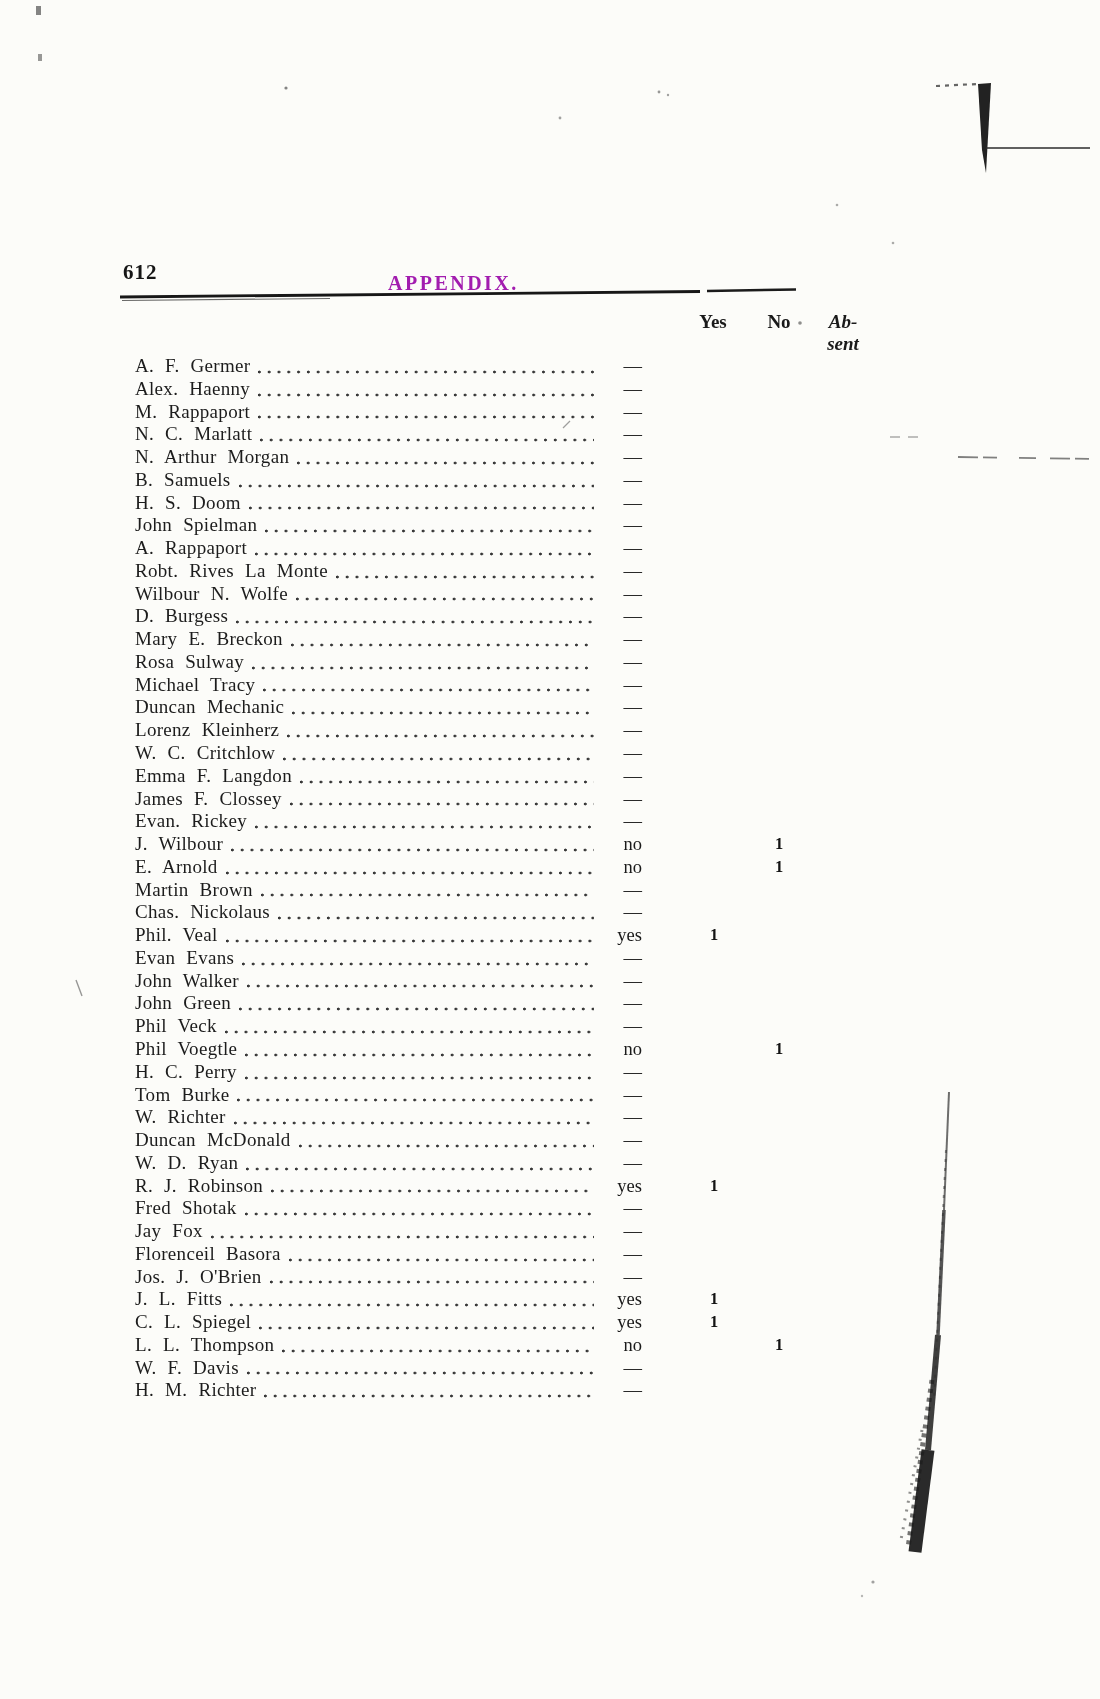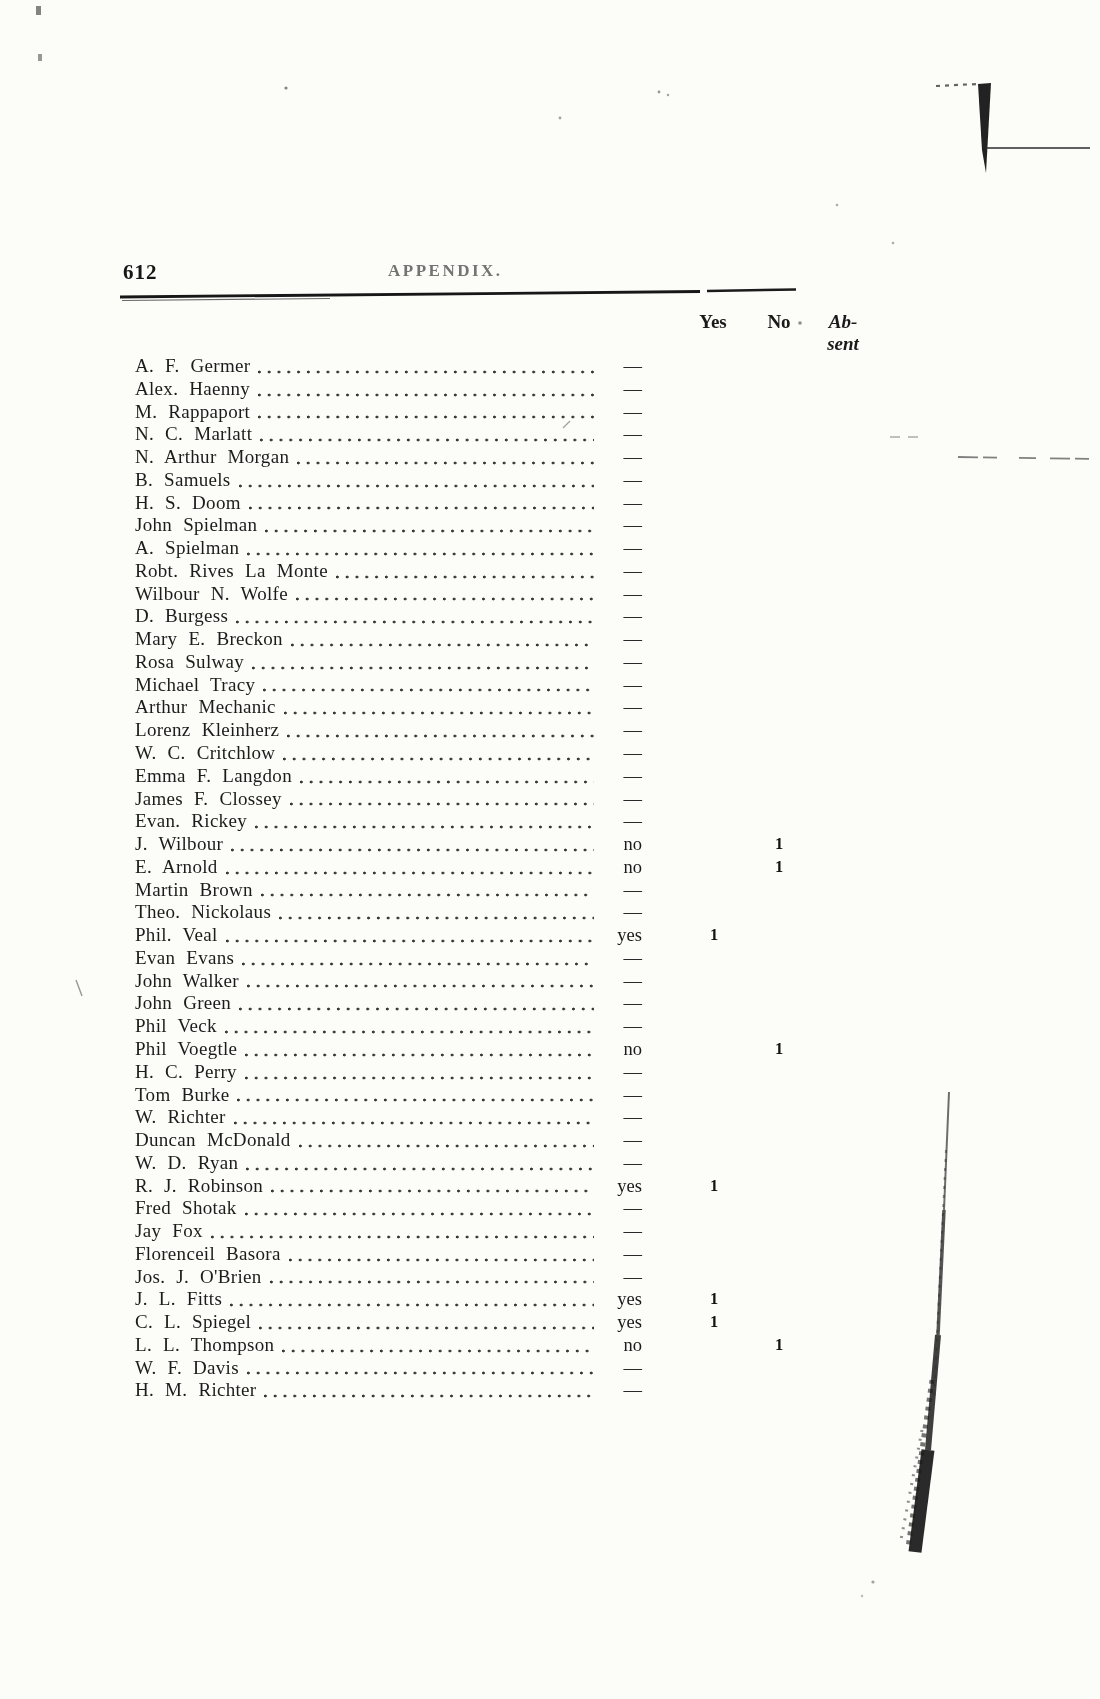--- a/index.html
+++ b/index.html
@@ -9,22 +9,22 @@
     font-family:"Liberation Serif","DejaVu Serif",serif;
     color:#1d1d1d;
   }
   .page{position:absolute;inset:0;}
   .artifacts{position:absolute;left:0;top:0;pointer-events:none;}
   .pageno{
     position:absolute;left:123px;top:260px;
     font-size:21px;font-weight:600;letter-spacing:1px;color:#161616;
   }
   .title{
-    position:absolute;left:388px;top:261px;
-    font-size:17px;font-weight:600;letter-spacing:2.5px;color:#737373;
+    position:absolute;left:388px;top:272px;
+    font-size:20px;font-weight:600;letter-spacing:2.5px;color:#a21caf;
   }
   .colhead{
     position:absolute;top:311px;text-align:center;
     font-size:19px;font-weight:600;color:#1a1a1a;line-height:22px;
   }
   .colhead.yes{left:681px;width:64px;}
   .colhead.no{left:746px;width:66px;}
   .colhead.abs{left:812px;width:62px;font-style:italic;}
   .list{
     position:absolute;left:135px;top:355px;width:739px;
@@ -176,21 +176,21 @@
       <span class="nm">John Spielman</span>
       <span class="leader"></span>
       <span class="vote">—</span>
       <span class="spc"></span>
       <span class="cell yes"></span>
       <span class="cell no"></span>
       <span class="cell abs"></span>
     </div>
 
     <div class="row">
-      <span class="nm">A. Spielman</span>
+      <span class="nm">A. Rappaport</span>
       <span class="leader"></span>
       <span class="vote">—</span>
       <span class="spc"></span>
       <span class="cell yes"></span>
       <span class="cell no"></span>
       <span class="cell abs"></span>
     </div>
 
     <div class="row">
       <span class="nm">Robt. Rives La Monte</span>
@@ -246,21 +246,21 @@
       <span class="nm">Michael Tracy</span>
       <span class="leader"></span>
       <span class="vote">—</span>
       <span class="spc"></span>
       <span class="cell yes"></span>
       <span class="cell no"></span>
       <span class="cell abs"></span>
     </div>
 
     <div class="row">
-      <span class="nm">Arthur Mechanic</span>
+      <span class="nm">Duncan Mechanic</span>
       <span class="leader"></span>
       <span class="vote">—</span>
       <span class="spc"></span>
       <span class="cell yes"></span>
       <span class="cell no"></span>
       <span class="cell abs"></span>
     </div>
 
     <div class="row">
       <span class="nm">Lorenz Kleinherz</span>
@@ -336,21 +336,21 @@
       <span class="nm">Martin Brown</span>
       <span class="leader"></span>
       <span class="vote">—</span>
       <span class="spc"></span>
       <span class="cell yes"></span>
       <span class="cell no"></span>
       <span class="cell abs"></span>
     </div>
 
     <div class="row">
-      <span class="nm">Theo. Nickolaus</span>
+      <span class="nm">Chas. Nickolaus</span>
       <span class="leader"></span>
       <span class="vote">—</span>
       <span class="spc"></span>
       <span class="cell yes"></span>
       <span class="cell no"></span>
       <span class="cell abs"></span>
     </div>
 
     <div class="row">
       <span class="nm">Phil. Veal</span>

